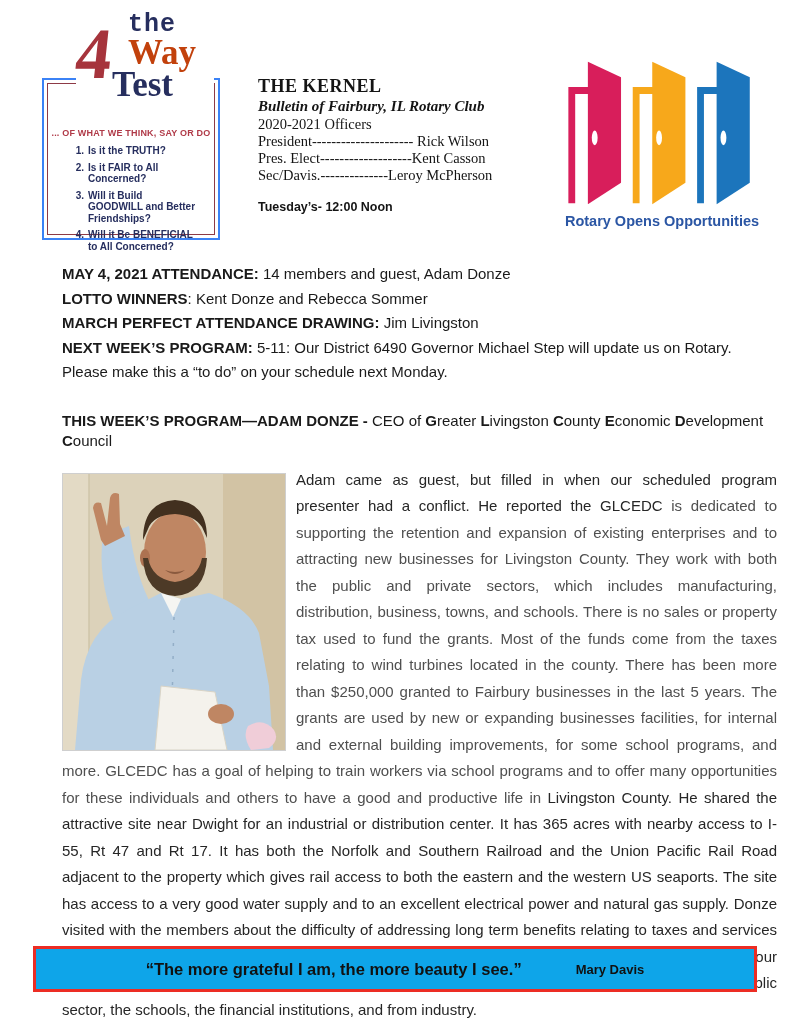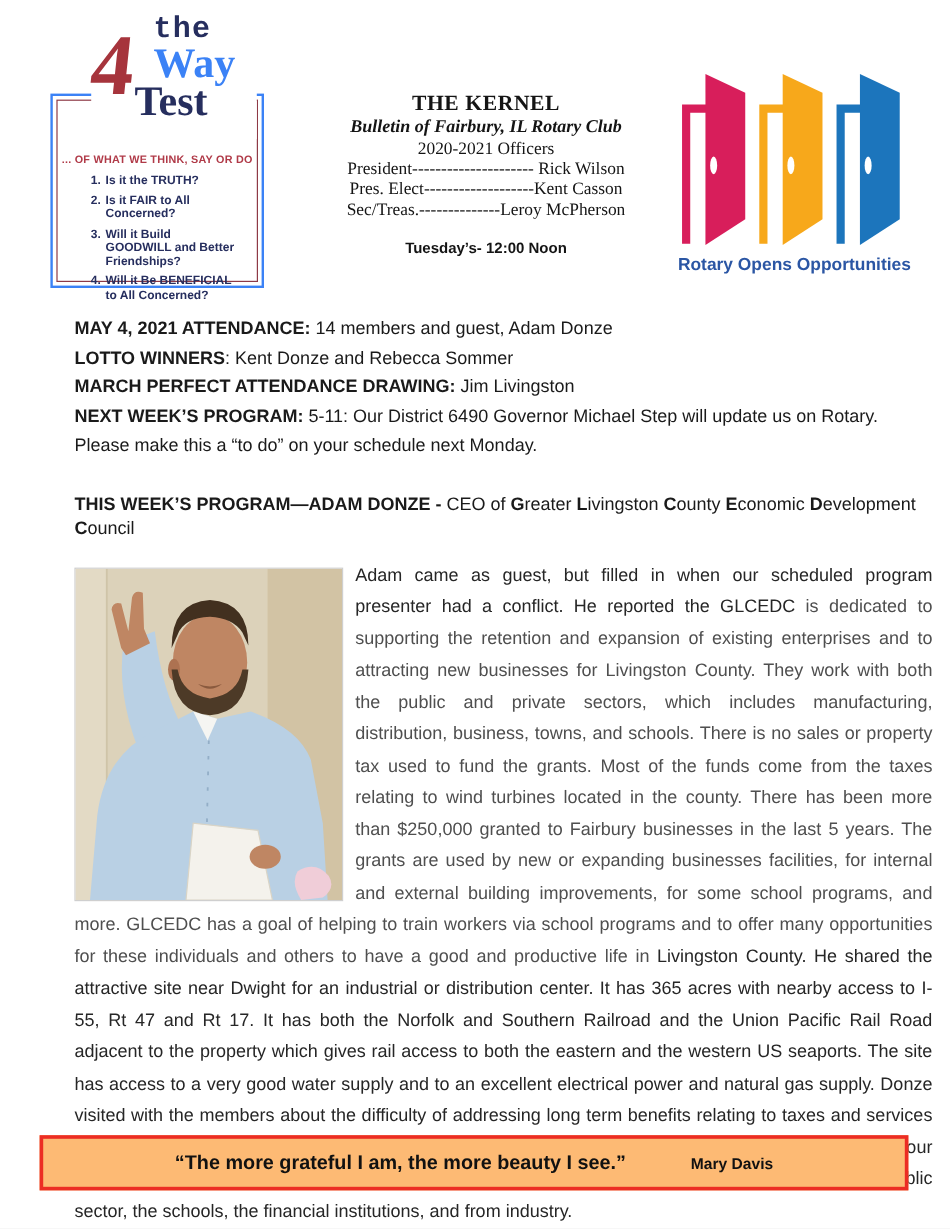--- a/index.html
+++ b/index.html
@@ -8,31 +8,31 @@
 
   
   .fourway{position:absolute;left:40px;top:12px;width:180px;height:222px;}
   .fw-box{position:absolute;left:2px;top:66px;width:168px;height:152px;
           border:2px solid #3b82f6;padding:3px;}
   .fw-box-inner{width:100%;height:100%;border:1px solid #8e3a46;box-sizing:border-box;}
   .fw-wordart{position:absolute;left:36px;top:0;width:138px;height:104px;background:#ffffff;
               font-family:"Liberation Serif",serif;font-weight:bold;line-height:1;}
   .fw-4{position:absolute;left:0px;top:6px;font-size:72px;color:#a6343c;transform:skewX(-6deg);}
   .fw-the{position:absolute;left:52px;top:0px;font-size:25px;color:#262e5e;letter-spacing:1px;font-family:Liberation Mono, monospace;}
-  .fw-way{position:absolute;left:52px;top:23px;font-size:35px;color:#3b82f6;}
+  .fw-way{position:absolute;left:52px;top:23px;font-size:35px;color:#c2410c;}
   .fw-test{position:absolute;left:36px;top:55px;font-size:35px;color:#262e5e;}
   .fw-tagline{margin-top:44px;text-align:center;font-size:9px;font-weight:bold;
               color:#b03a48;letter-spacing:.2px;white-space:nowrap;}
   .fw-items{margin:7px 0 0 22px;}
   .fw-item{display:flex;margin-bottom:5px;font-size:10px;font-weight:bold;color:#262e5e;line-height:11.5px;}
   .fw-num{width:14px;flex:0 0 14px;text-align:right;margin-right:4px;}
   .fw-text{width:110px;}
 
   
-  .masthead{position:absolute;left:258px;top:76px;width:294px;text-align:center;
+  .masthead{position:absolute;left:258px;top:76px;width:294px;
             font-family:"Liberation Serif",serif;color:#141414;}
   .mh-title{font-size:18px;font-weight:bold;letter-spacing:.5px;}
   .mh-subtitle{font-size:15px;font-weight:bold;font-style:italic;margin-top:1px;}
   .mh-officers-heading{font-size:14.5px;margin-top:1px;}
   .mh-officer{font-size:14.5px;line-height:17px;white-space:nowrap;}
   .mh-meeting{font-family:"Liberation Sans",sans-serif;font-size:12.5px;font-weight:bold;margin-top:16px;}
 
   
   .rotary{position:absolute;left:556px;top:52px;width:212px;text-align:center;}
   .rotary svg{display:block;margin:0 auto;}
@@ -46,21 +46,21 @@
   .b{font-weight:bold;}
   .r{font-weight:normal;}
   .article{margin-top:16px;font-size:15px;line-height:26.5px;text-align:justify;}
   .photo{float:left;width:222px;height:276px;margin:6px 10px 4px 0;border:1px solid #cfcfcf;}
   .article p{margin:0;}
   .seg-dark{color:#262626;}
   .seg-gray{color:#4f4f4f;}
 
   
   .quote-box{position:absolute;left:33px;top:946px;width:718px;height:40px;
-             border:3px solid #ec2d24;background:#fdba74;display:flex;
+             border:3px solid #ec2d24;background:#0ea5e9;display:flex;
              align-items:center;justify-content:center;gap:20px;}
   .quote-text{font-size:16.5px;font-weight:bold;color:#111;}
   .quote-author{font-size:13px;font-weight:bold;color:#111;margin-left:34px;}
 </style>
 </head>
 <body>
 
 <div class="page">
 
   <div class="fourway">
@@ -94,21 +94,21 @@
       <span class="fw-test">Test</span>
     </div>
   </div>
 
   <div class="masthead">
     <div class="mh-title">THE KERNEL</div>
     <div class="mh-subtitle">Bulletin of Fairbury, IL Rotary Club</div>
     <div class="mh-officers-heading">2020-2021 Officers</div>
     <div class="mh-officer">President--------------------- Rick Wilson</div>
     <div class="mh-officer">Pres. Elect-------------------Kent Casson</div>
-    <div class="mh-officer">Sec/Treas.--------------Leroy McPherson</div>
+    <div class="mh-officer">Sec/Davis.--------------Leroy McPherson</div>
     <div class="mh-meeting">Tuesday’s- 12:00 Noon</div>
   </div>
 
   <div class="rotary">
     <svg width="196" height="158" viewBox="0 0 200 162">
 
       <g>
         <path d="M4,36 h24 v7 h-17 v112 h-7 Z" fill="#d81e5b"></path>
         <polygon points="24,10 58,26 58,134 24,156" fill="#d81e5b"></polygon>
         <ellipse cx="31" cy="88" rx="3" ry="7.5" fill="#ffffff"></ellipse>

